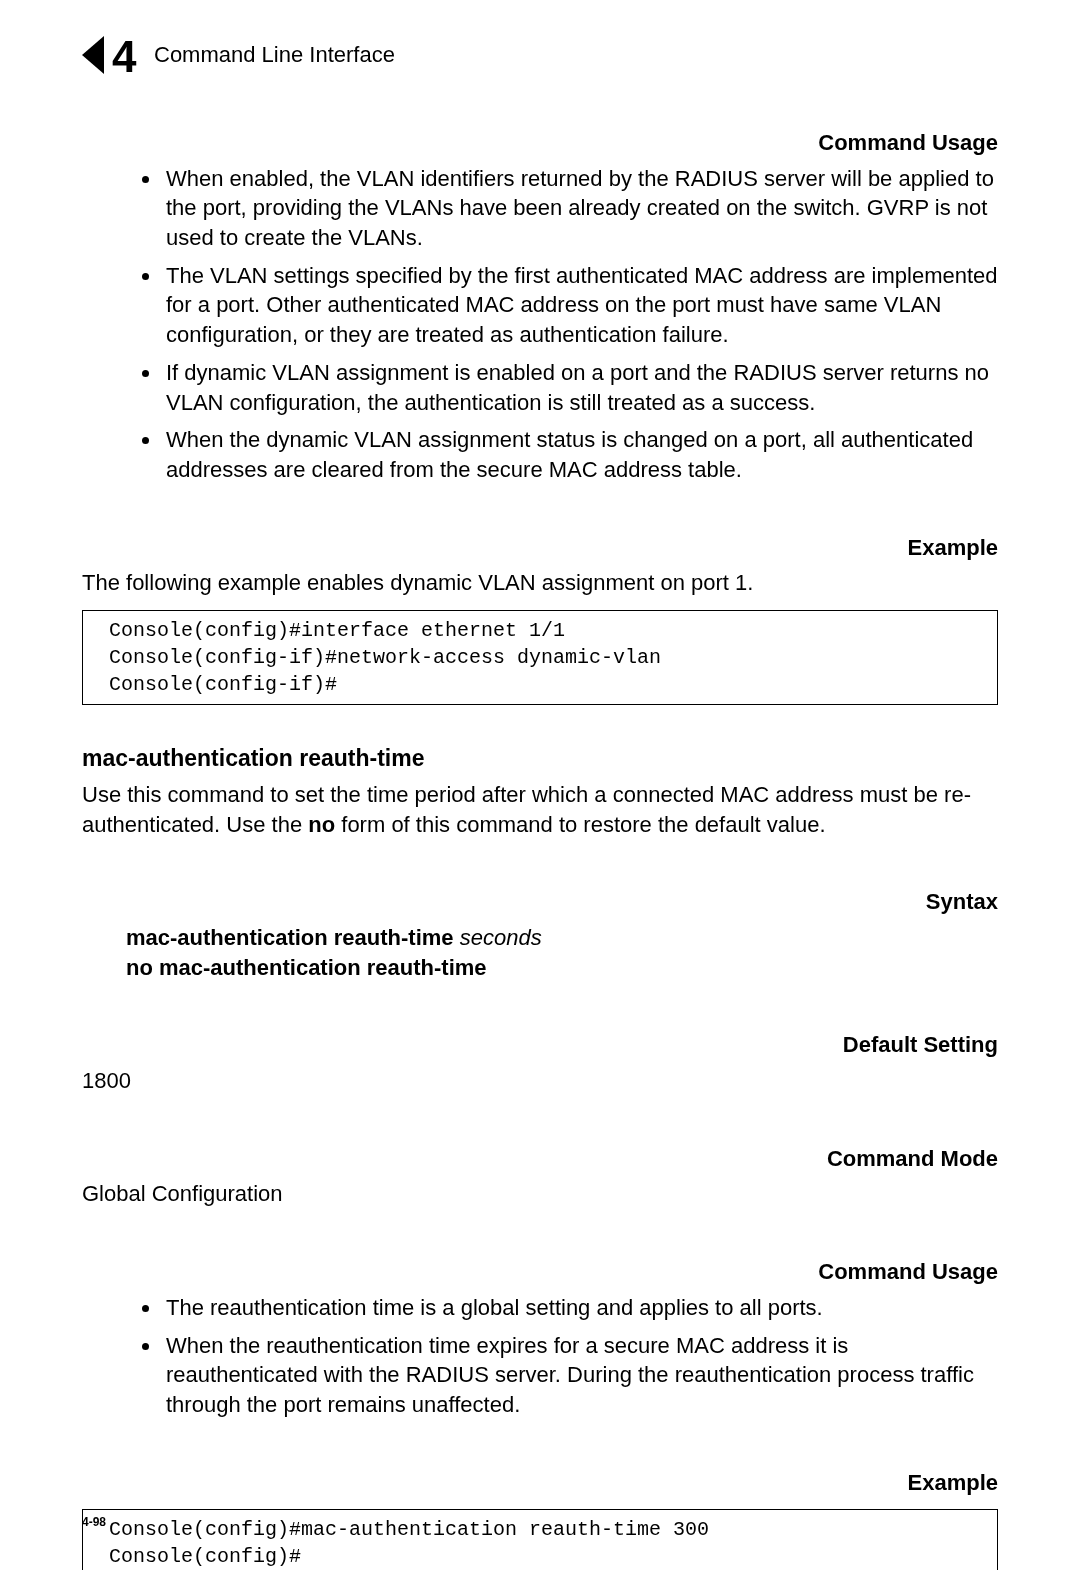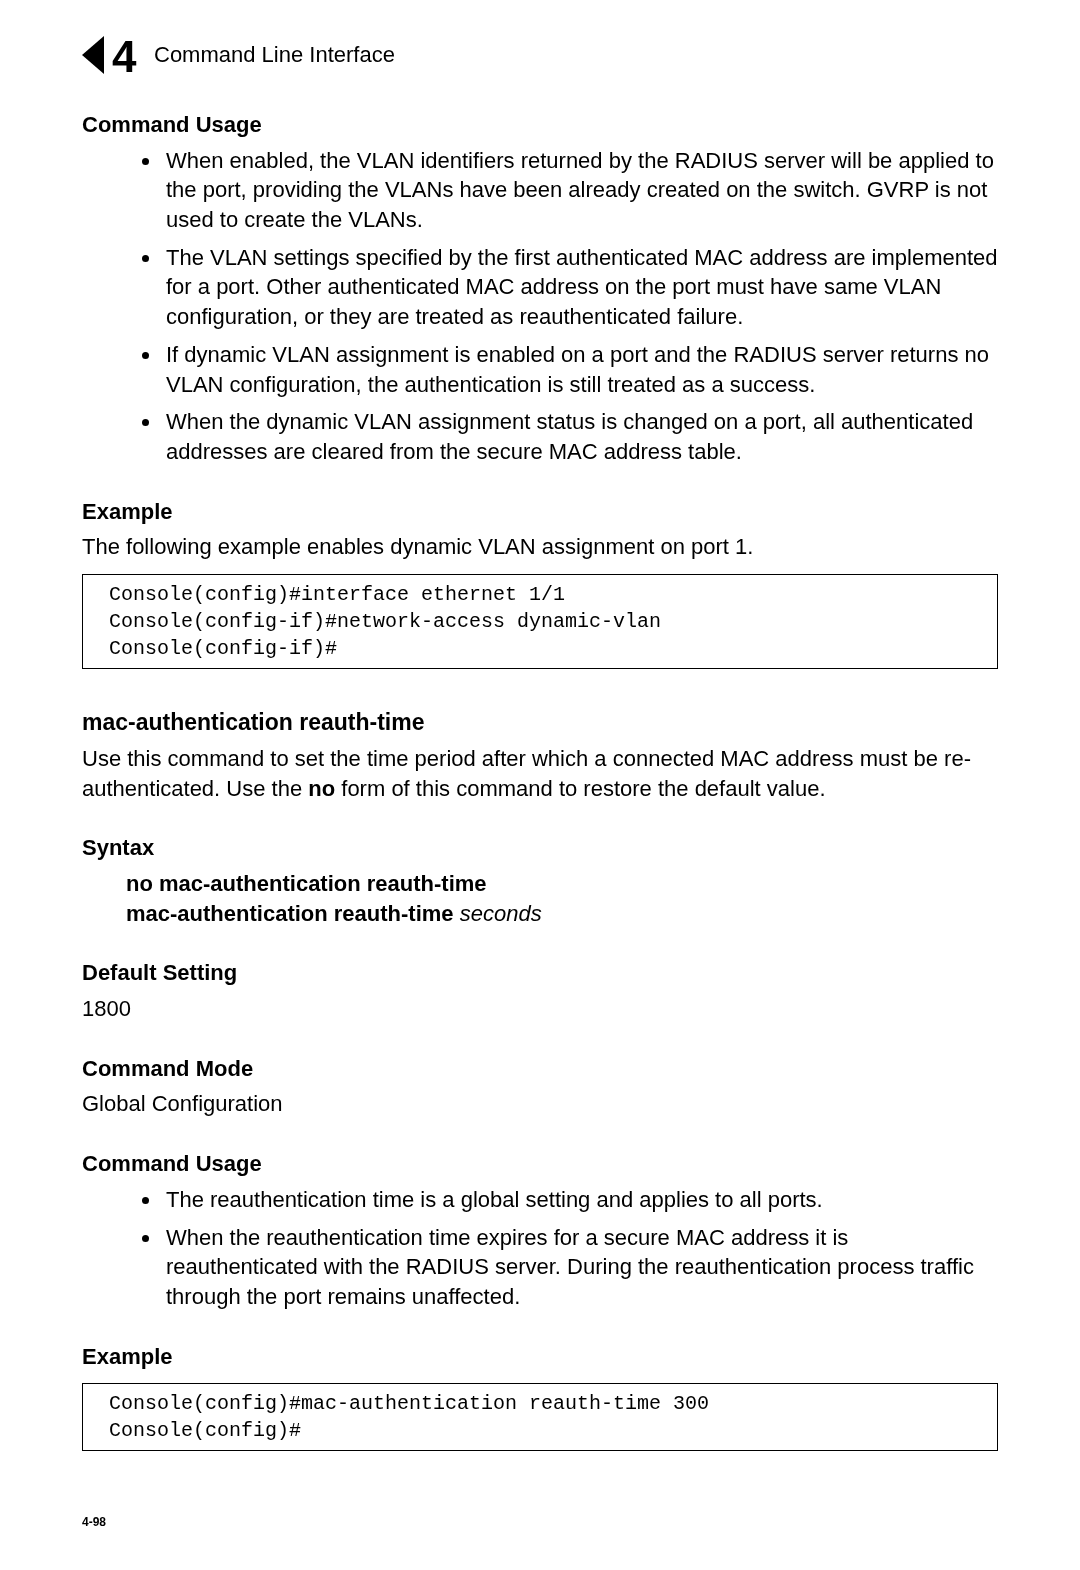--- a/index.html
+++ b/index.html
@@ -32,22 +32,23 @@
   }
   .chapter-icon svg {
     display: block;
   }
   .header-text {
     font-size: 22px;
   }
   .section-heading {
     font-weight: bold;
     font-size: 22px;
-    margin-top: 30px;
+    margin-top: 48px;
     margin-bottom: 6px;
+    text-align: right;
   }
   .subsection-heading {
     font-weight: bold;
     font-size: 23px;
     margin-top: 38px;
     margin-bottom: 6px;
   }
   ul.bullets {
     list-style: disc;
     margin: 0 0 0 0;
@@ -103,43 +104,43 @@
         <polygon points="0,25 22,6 22,44" fill="#000"></polygon>
         <text x="30" y="42" font-family="Arial" font-size="44" font-weight="bold" fill="#000">4</text>
       </svg>
     </div>
     <div class="header-text">Command Line Interface</div>
   </div>
 
   <div class="section-heading">Command Usage</div>
   <ul class="bullets">
     <li>When enabled, the VLAN identifiers returned by the RADIUS server will be applied to the port, providing the VLANs have been already created on the switch. GVRP is not used to create the VLANs.</li>
-    <li>The VLAN settings specified by the first authenticated MAC address are implemented for a port. Other authenticated MAC address on the port must have same VLAN configuration, or they are treated as reauthenticated failure.</li>
+    <li>The VLAN settings specified by the first authenticated MAC address are implemented for a port. Other authenticated MAC address on the port must have same VLAN configuration, or they are treated as authentication failure.</li>
     <li>If dynamic VLAN assignment is enabled on a port and the RADIUS server returns no VLAN configuration, the authentication is still treated as a success.</li>
     <li>When the dynamic VLAN assignment status is changed on a port, all authenticated addresses are cleared from the secure MAC address table.</li>
   </ul>
 
   <div class="section-heading">Example</div>
   <p class="body">The following example enables dynamic VLAN assignment on port 1.</p>
   <div class="code-block">Console(config)#interface ethernet 1/1
 Console(config-if)#network-access dynamic-vlan
 Console(config-if)#</div>
 
   <div class="subsection-heading">mac-authentication reauth-time</div>
   <p class="body">
     <span>Use this command to set the time period after which a connected MAC address must be re-authenticated. Use the </span><span class="bold">no</span><span> form of this command to restore the default value.</span>
   </p>
 
   <div class="section-heading">Syntax</div>
   <div class="indent1">
-    <p class="syntax-line bold">no mac-authentication reauth-time</p>
     <p class="syntax-line">
       <span class="bold">mac-authentication reauth-time</span>
       <span class="italic">seconds</span>
     </p>
+    <p class="syntax-line bold">no mac-authentication reauth-time</p>
   </div>
 
   <div class="section-heading">Default Setting</div>
   <p class="body indent1">1800</p>
 
   <div class="section-heading">Command Mode</div>
   <p class="body indent1">Global Configuration</p>
 
   <div class="section-heading">Command Usage</div>
   <ul class="bullets">

